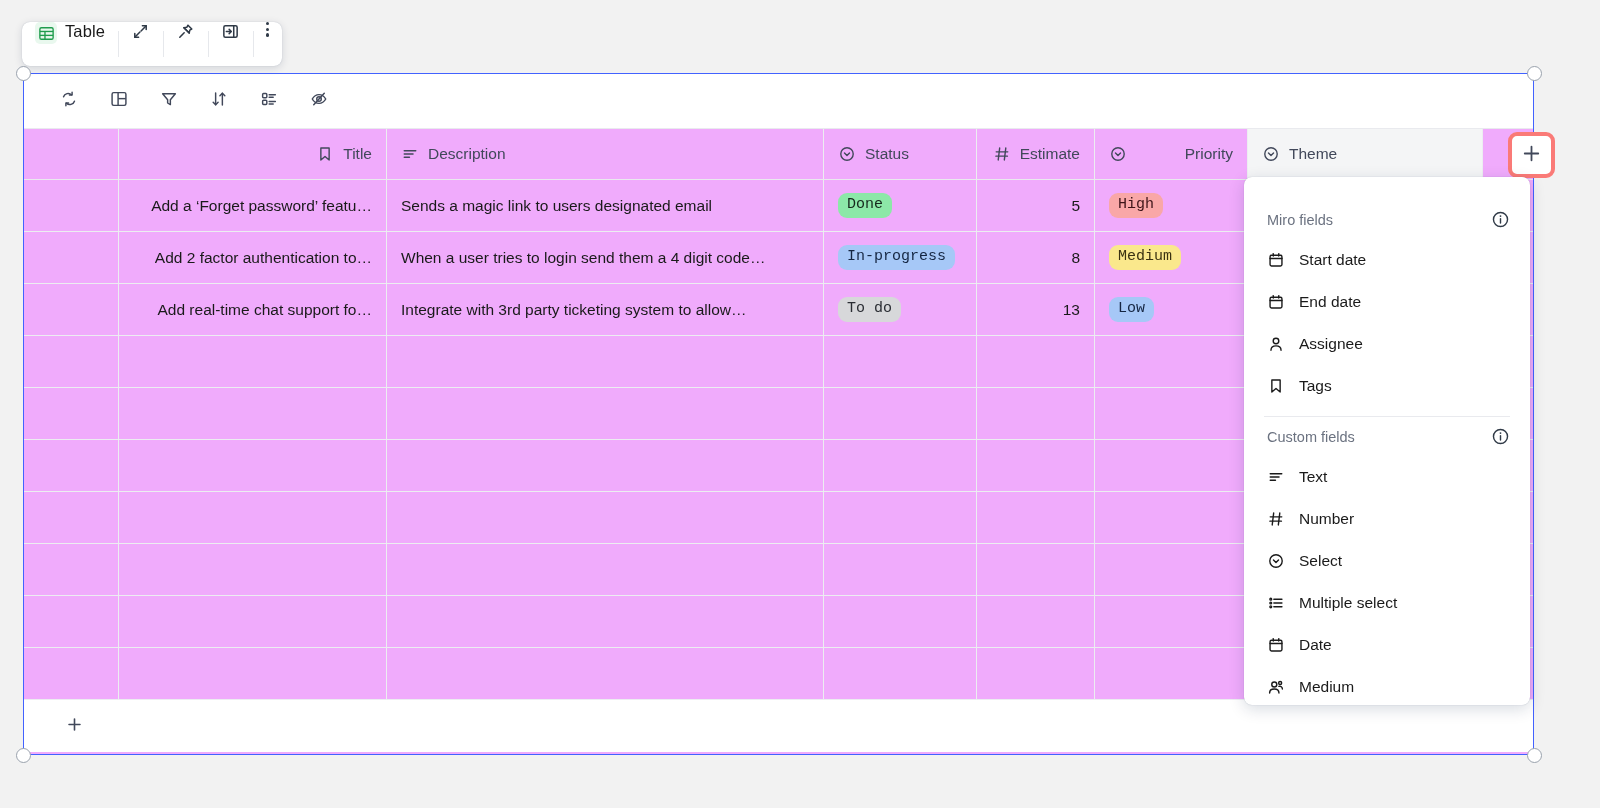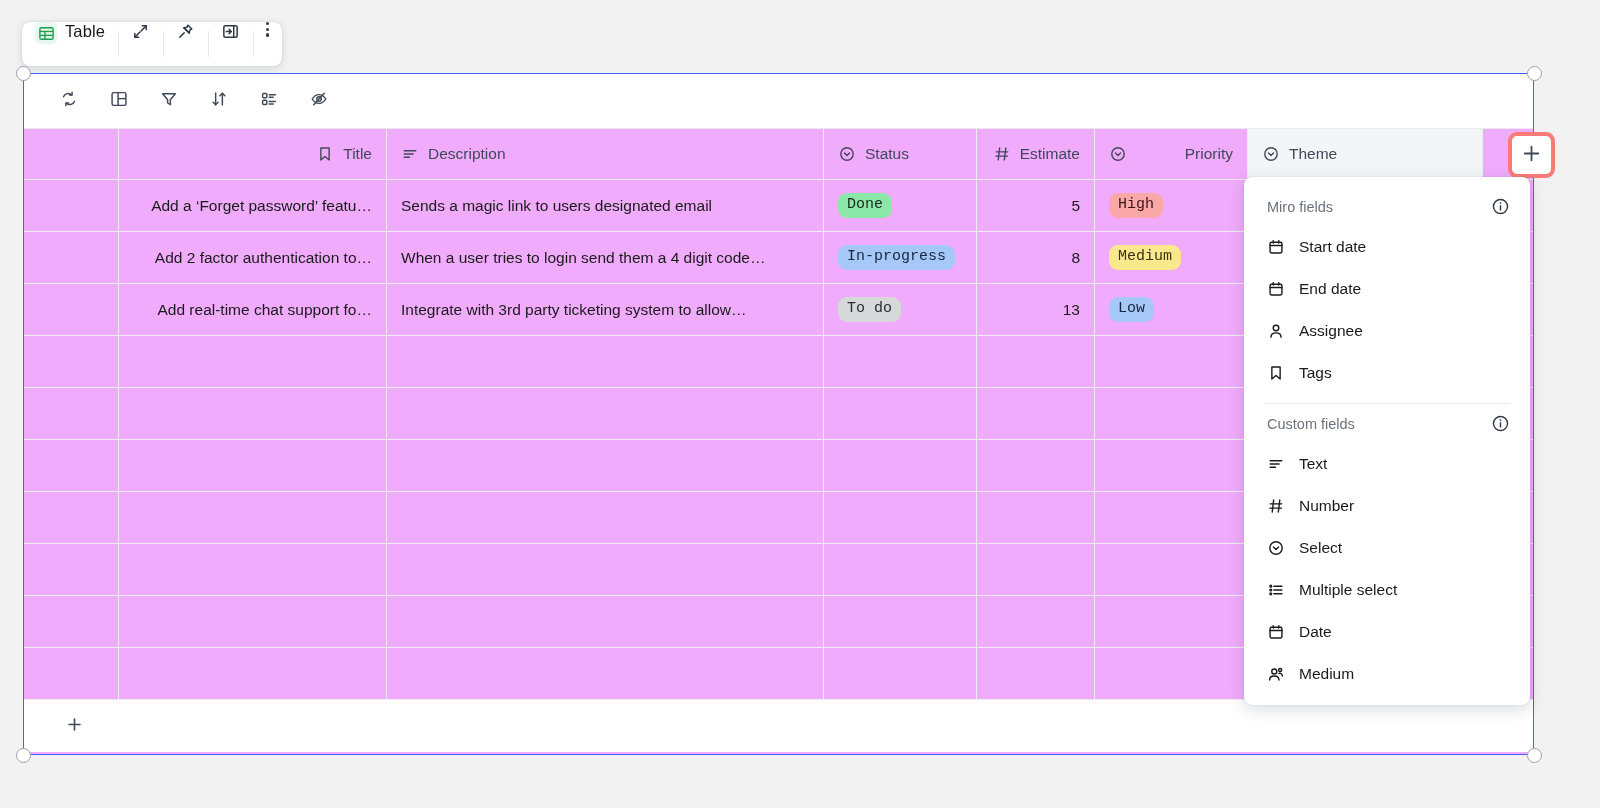--- a/index.html
+++ b/index.html
@@ -116,21 +116,21 @@
     display: flex; align-items: center; height: 52px; padding-left: 42px;
     color: #41485a; cursor: pointer; background: #fff;
   }
 
   
   .fieldmenu {
     position: absolute; left: 1244px; top: 177px;
     width: 286px; height: 528px;
     background: #ffffff; border-radius: 8px;
     box-shadow: 0 4px 16px rgba(9,30,66,.16), 0 0 1px rgba(9,30,66,.3);
-    padding: 14px 0 10px;
+    padding: 27px 0 10px;
     z-index: 30;
   }
   .fm-section-head {
     display: flex; align-items: center; justify-content: space-between;
     padding: 6px 20px 10px 23px;
   }
   .fm-section-title { font-size: 14.5px; color: #6b7280; }
   .fm-info { color: #41485a; display: flex; cursor: pointer; }
   .fm-item {
     display: flex; align-items: center; gap: 14px;

